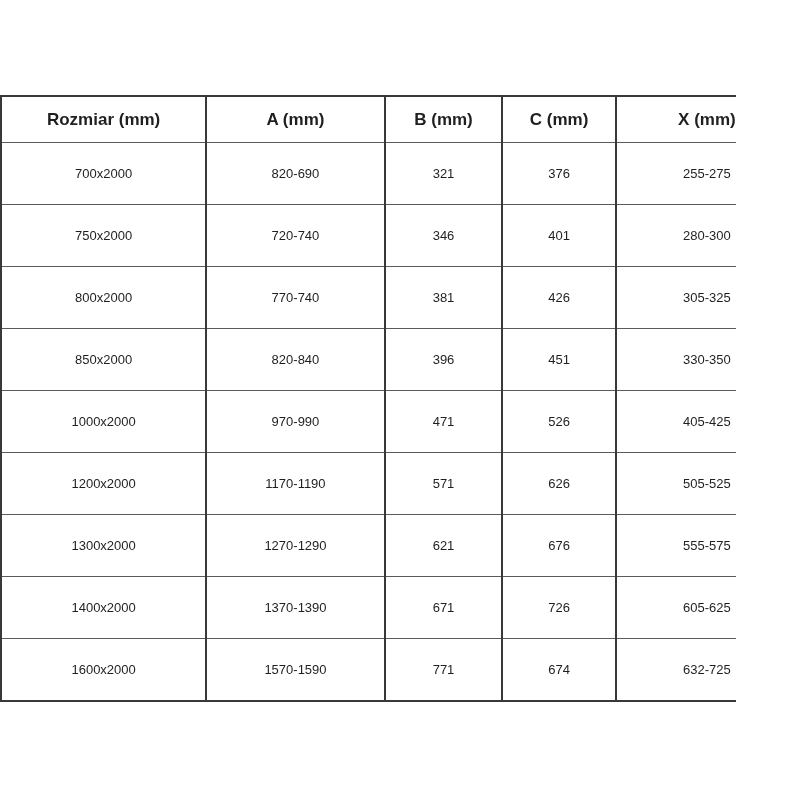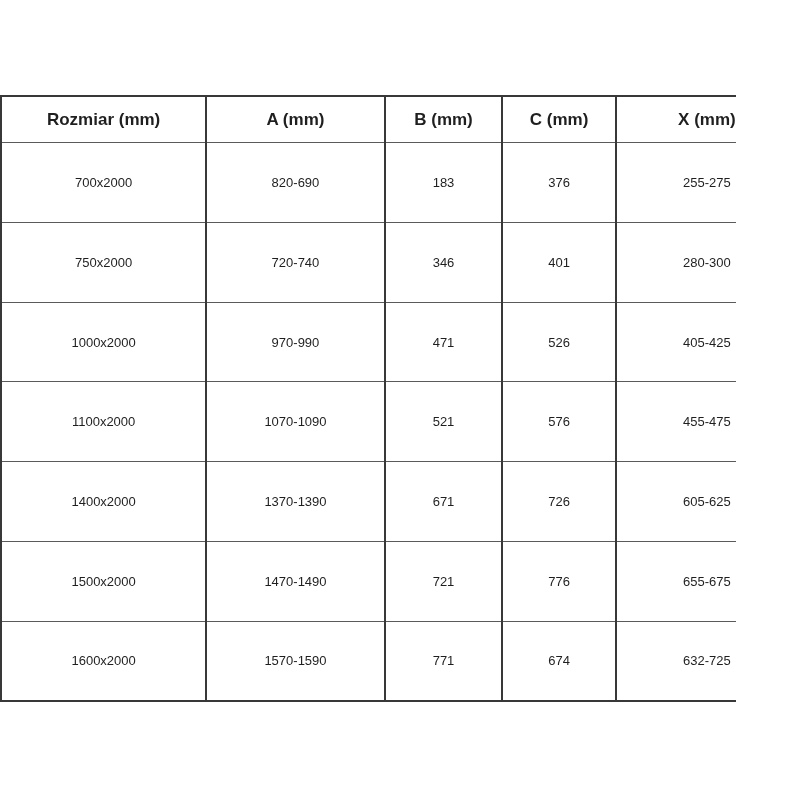--- a/index.html
+++ b/index.html
@@ -73,58 +73,72 @@
         <th>A (mm)</th>
         <th>B (mm)</th>
         <th>C (mm)</th>
         <th>X (mm)</th>
       </tr>
     </thead>
     <tbody>
         <tr>
     <td>700x2000</td>
     <td>820-690</td>
-    <td>183</td>
+    <td>321</td>
     <td>376</td>
     <td>255-275</td>
   </tr>
         <tr>
     <td>750x2000</td>
     <td>720-740</td>
     <td>346</td>
     <td>401</td>
     <td>280-300</td>
   </tr>
         <tr>
+    <td>800x2000</td>
+    <td>770-740</td>
+    <td>381</td>
+    <td>426</td>
+    <td>305-325</td>
+  </tr>
+        <tr>
+    <td>850x2000</td>
+    <td>820-840</td>
+    <td>396</td>
+    <td>451</td>
+    <td>330-350</td>
+  </tr>
+        <tr>
     <td>1000x2000</td>
     <td>970-990</td>
     <td>471</td>
     <td>526</td>
     <td>405-425</td>
   </tr>
         <tr>
-    <td>1100x2000</td>
-    <td>1070-1090</td>
-    <td>521</td>
-    <td>576</td>
-    <td>455-475</td>
+    <td>1200x2000</td>
+    <td>1170-1190</td>
+    <td>571</td>
+    <td>626</td>
+    <td>505-525</td>
+  </tr>
+        <tr>
+    <td>1300x2000</td>
+    <td>1270-1290</td>
+    <td>621</td>
+    <td>676</td>
+    <td>555-575</td>
   </tr>
         <tr>
     <td>1400x2000</td>
     <td>1370-1390</td>
     <td>671</td>
     <td>726</td>
     <td>605-625</td>
-  </tr>
-        <tr>
-    <td>1500x2000</td>
-    <td>1470-1490</td>
-    <td>721</td>
-    <td>776</td>
-    <td>655-675</td>
   </tr>
         <tr>
     <td>1600x2000</td>
     <td>1570-1590</td>
     <td>771</td>
     <td>674</td>
     <td>632-725</td>
   </tr>
       </tbody>
   </table>

